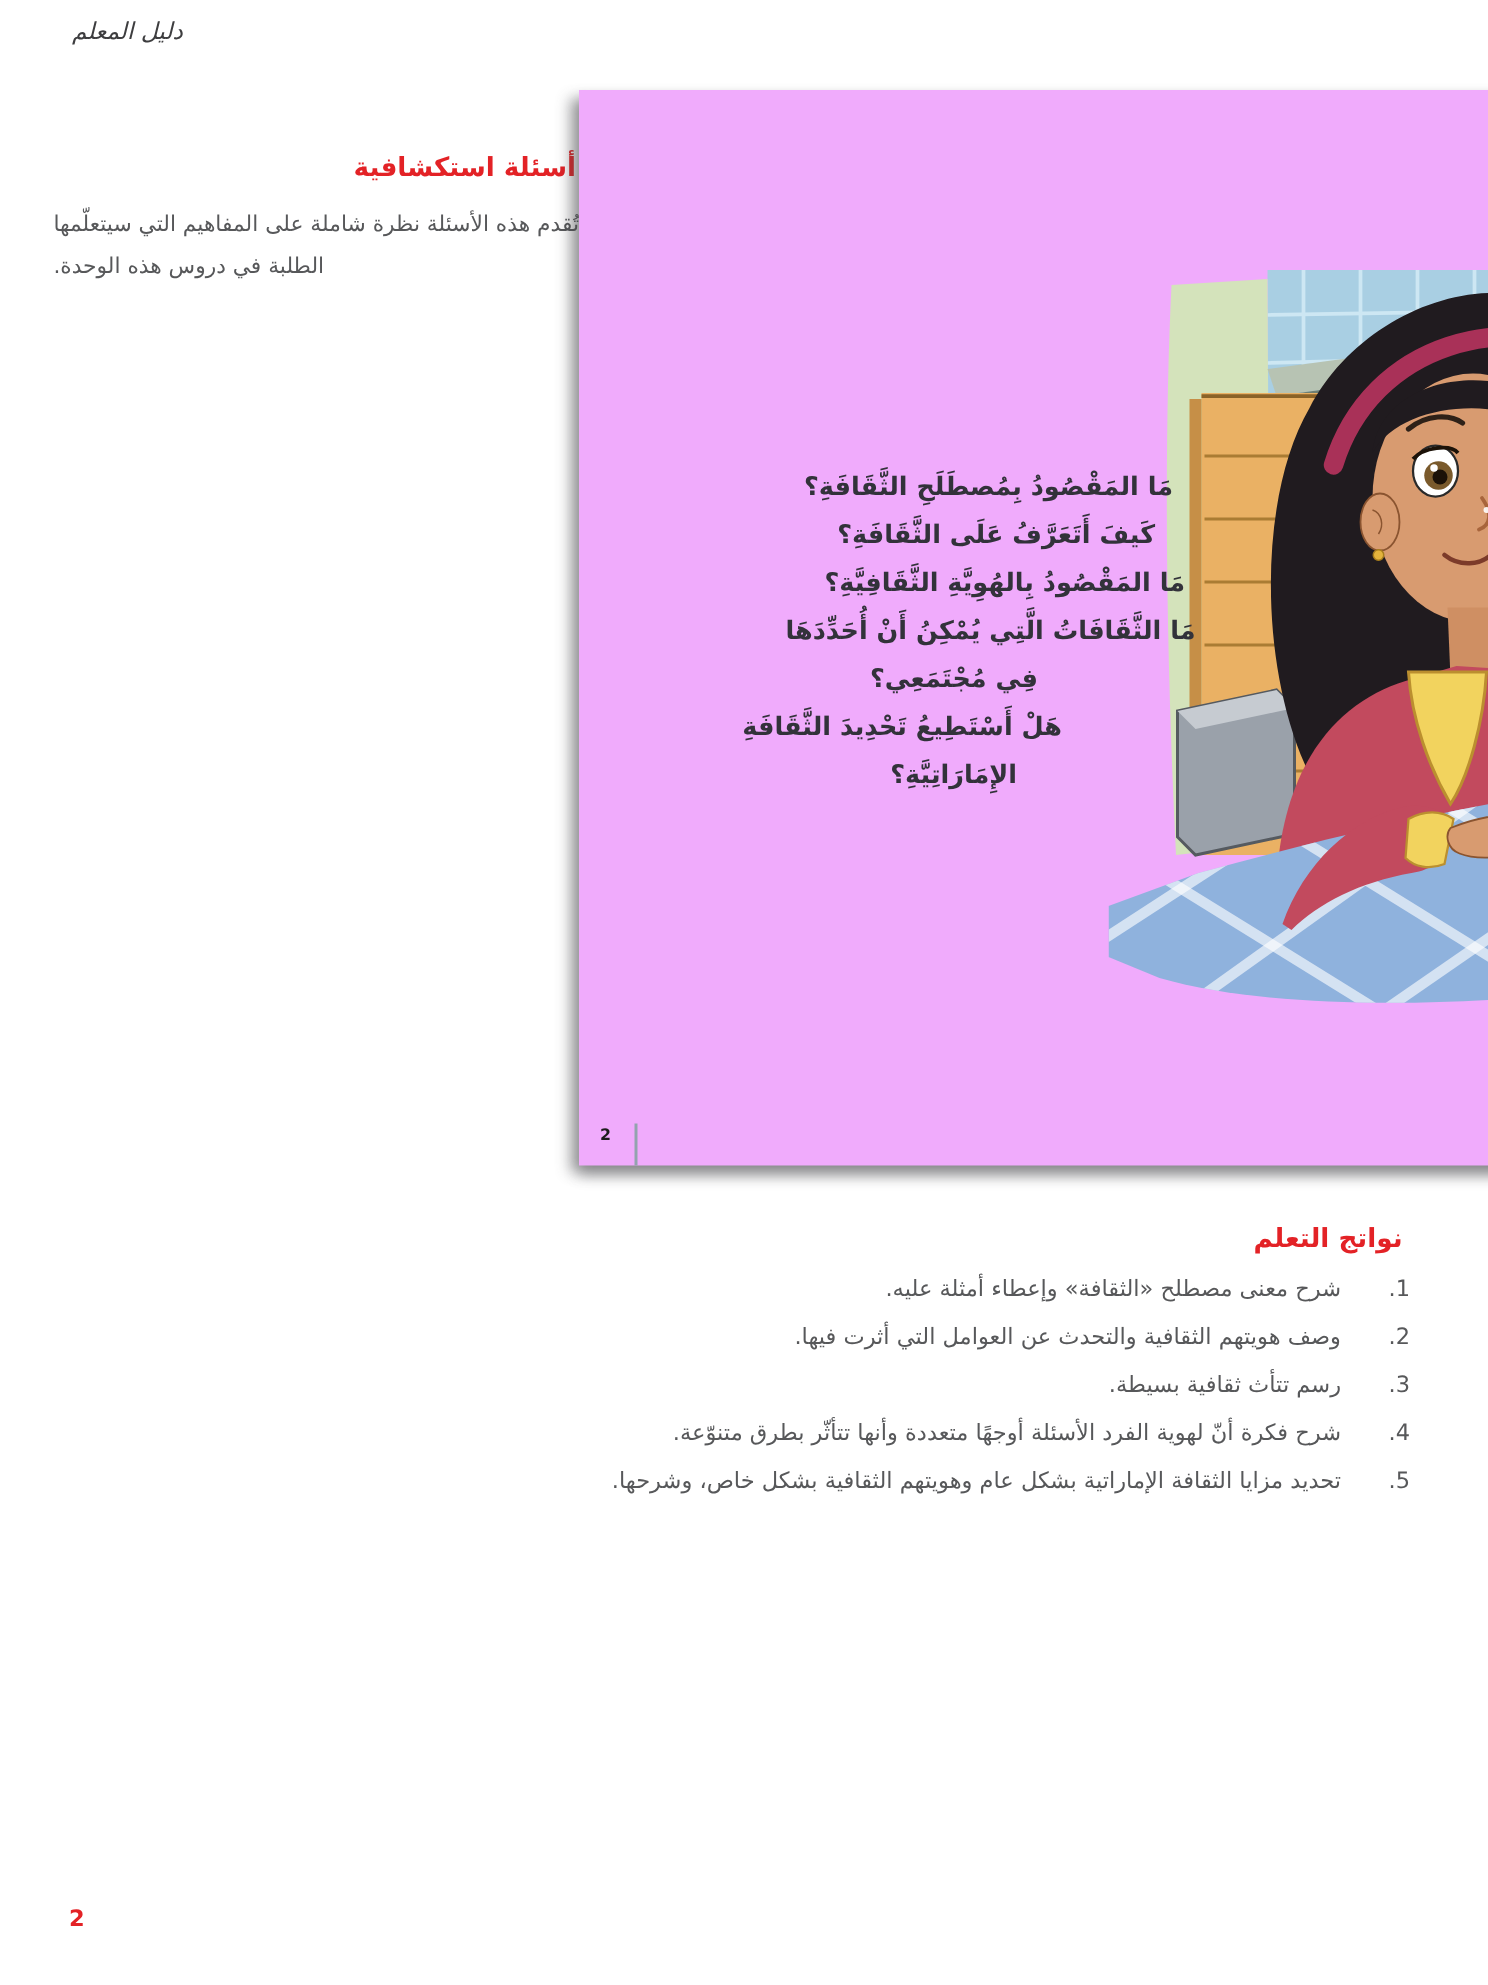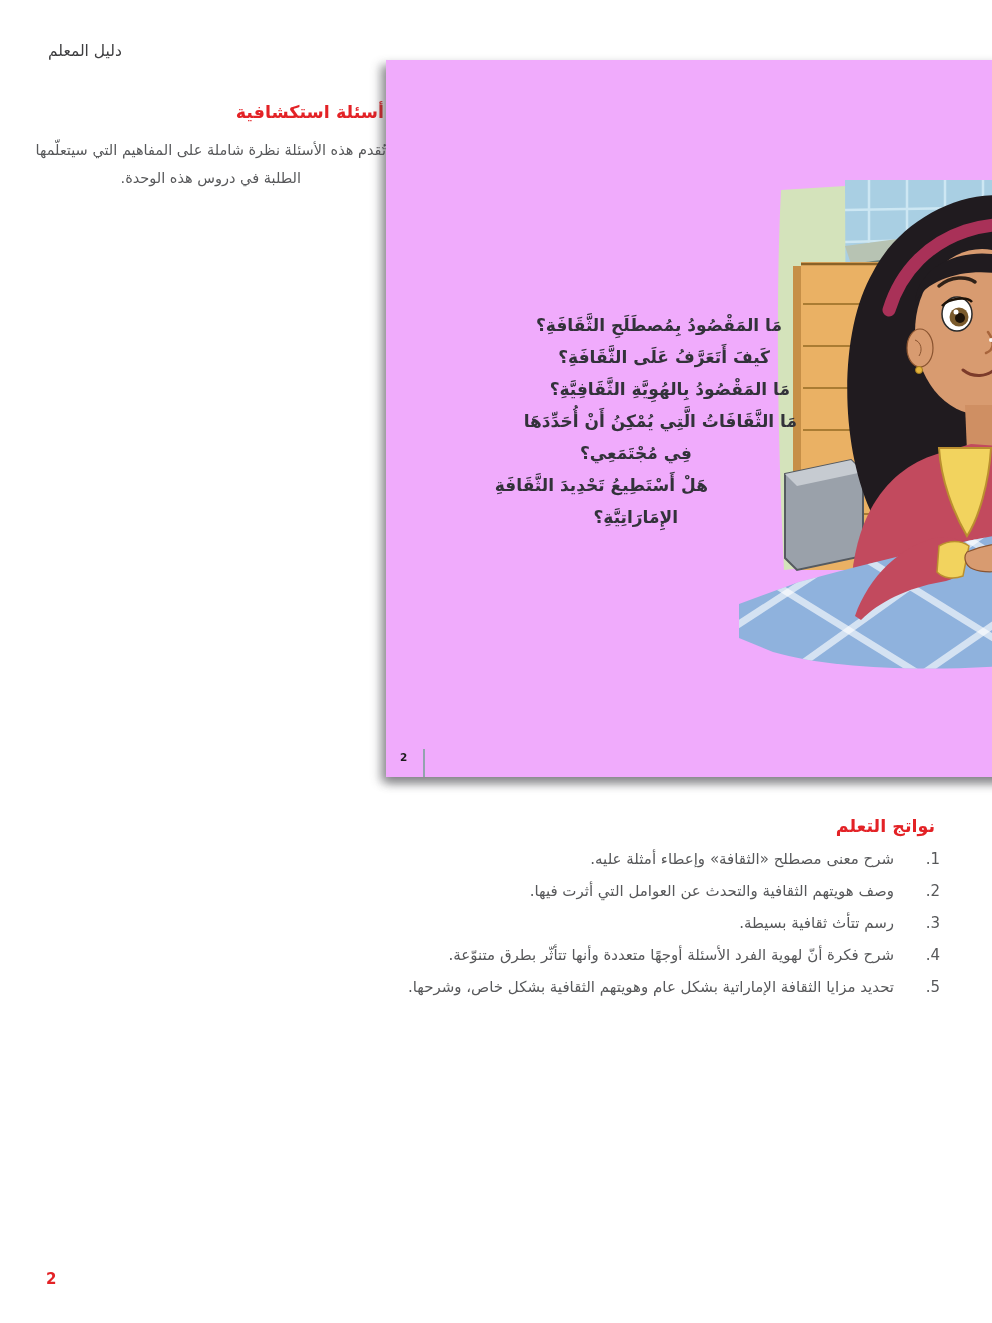--- a/index.html
+++ b/index.html
@@ -1,26 +1,26 @@
 <!DOCTYPE html>
 <html lang="ar"><head>
 <meta charset="utf-8">
 <style>
   html,body{margin:0;padding:0;background:#ffffff;}
   .page{position:relative;width:992px;height:1323px;background:#ffffff;overflow:hidden;
         font-family:"DejaVu Sans","Liberation Sans",sans-serif;}
   .rtl{direction:rtl;unicode-bidi:embed;}
 
   
-  .guide-label{position:absolute;left:48px;top:42px;font-size:15.5px;color:#3d3d3f;}
+  .guide-label{position:absolute;left:48px;top:12px;font-size:15.5px;color:#3d3d3f;font-style:italic;}
 
   
   .sb-heading{position:absolute;right:608px;top:102px;font-size:17.5px;font-weight:700;
               color:#e32226;text-align:center;white-space:nowrap;}
-  .sb-note{position:absolute;right:606px;top:136px;text-align:center;font-size:14.5px;
+  .sb-note{position:absolute;right:606px;top:136px;text-align:left;font-size:14.5px;
            line-height:28px;color:#57585a;white-space:nowrap;}
 
   
   .panel{position:absolute;left:386px;top:60px;width:698px;height:717px;background:#f0abfc;
          box-shadow:-6px 5px 9px rgba(70,70,75,.45), 0 7px 9px rgba(70,70,75,.4);}
   .q{position:absolute;font-size:17px;font-weight:700;color:#32323a;line-height:26px;
      white-space:nowrap;direction:rtl;}
   .panel-pagenum{position:absolute;left:14px;top:691px;font-size:10.5px;font-weight:700;color:#1c1c1c;}
   .panel-rule{position:absolute;left:37px;top:689px;width:1.5px;height:28px;background:#93a3ae;}
   .scene{position:absolute;right:0;top:120px;width:345px;height:545px;}

